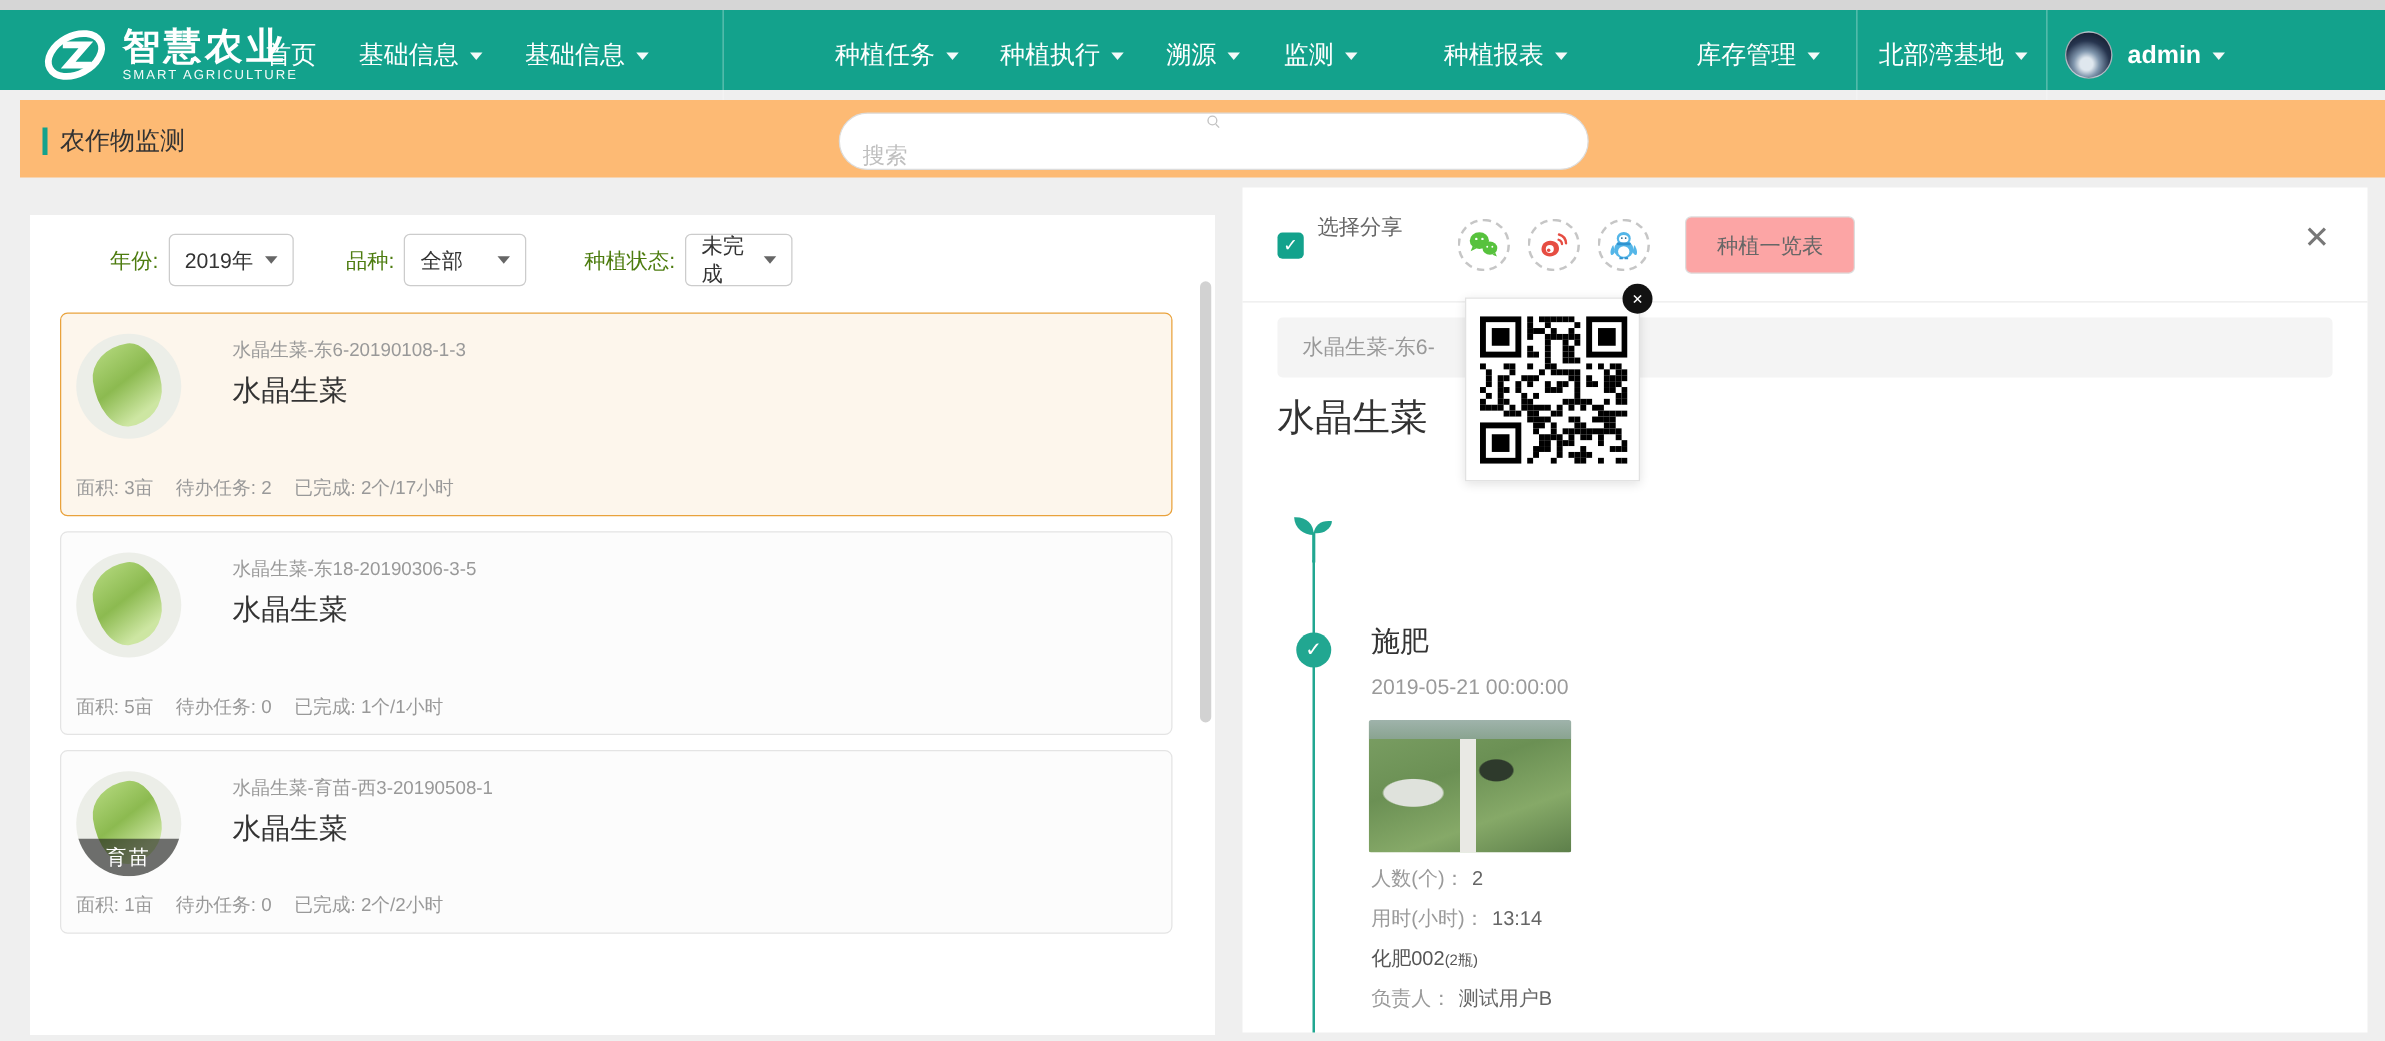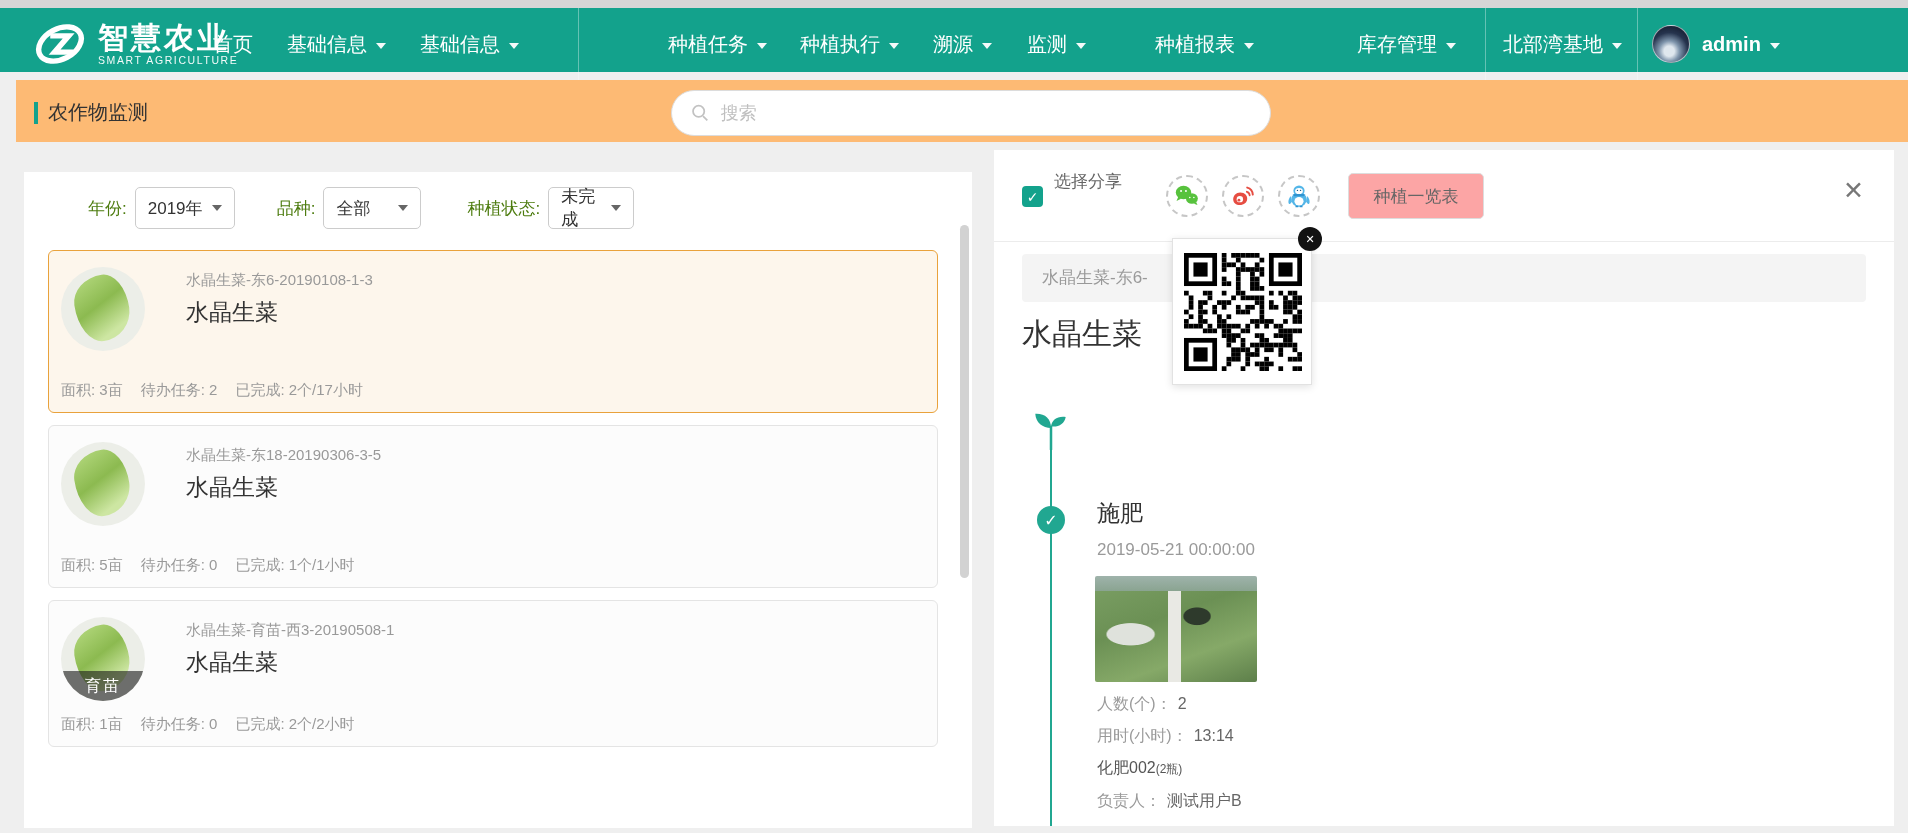--- a/index.html
+++ b/index.html
@@ -19,21 +19,21 @@
   .nav-item{position:absolute;top:0;height:72px;line-height:72px;font-size:20px;color:#fff;cursor:pointer;white-space:nowrap;}
   .ncaret{display:inline-block;width:0;height:0;border-left:5px solid transparent;border-right:5px solid transparent;border-top:6px solid rgba(255,255,255,.95);margin-left:9px;vertical-align:middle;}
   .avatar{position:absolute;left:1652px;top:17px;width:38px;height:38px;border-radius:50%;
     background:radial-gradient(circle at 45% 70%, #dfe7ee 0 16%, #8096ad 32%, #26344e 58%, #0a0f1c 100%);
     border:1px solid rgba(255,255,255,.6);}
   
   .subheader{position:absolute;left:16px;top:80px;width:100%;height:62px;background:#fdba74;}
   .titlewrap{position:absolute;left:18px;top:19px;display:flex;align-items:center;gap:10px;}
   .tbar{width:4px;height:22px;background:var(--accent);}
   .page-title{font-size:20px;color:#333;}
-  .search{position:absolute;left:655px;top:10px;width:600px;height:46px;border:1px solid #dcdcdc;border-radius:23px;background:#fff;display:flex;align-items:center;padding:0 18px;gap:10px;}
+  .search{position:absolute;left:655px;top:10px;width:600px;height:46px;border:1px solid #dcdcdc;border-radius:23px;background:#fff;display:flex;align-items:center;padding:0 18px;gap:10px;flex-direction:column;}
   .search input{border:none;outline:none;font-size:18px;color:#555;width:100%;background:transparent;font-family:inherit;}
   .search input::placeholder{color:#bfbfbf;}
   
   .panel{position:absolute;background:#fff;}
   .left-panel{left:24px;top:172px;width:948px;height:656px;}
   .right-panel{left:994px;top:150px;width:900px;height:676px;}
   
   .filters{position:absolute;left:64px;top:14px;height:44px;display:flex;align-items:center;}
   .flabel{font-size:17px;color:#4d7c0f;margin-right:8px;white-space:nowrap;}
   .select{height:42px;border:1px solid #ccc;border-radius:5px;display:flex;align-items:center;justify-content:space-between;padding:0 12px;font-size:17px;color:#333;cursor:pointer;background:#fff;}

